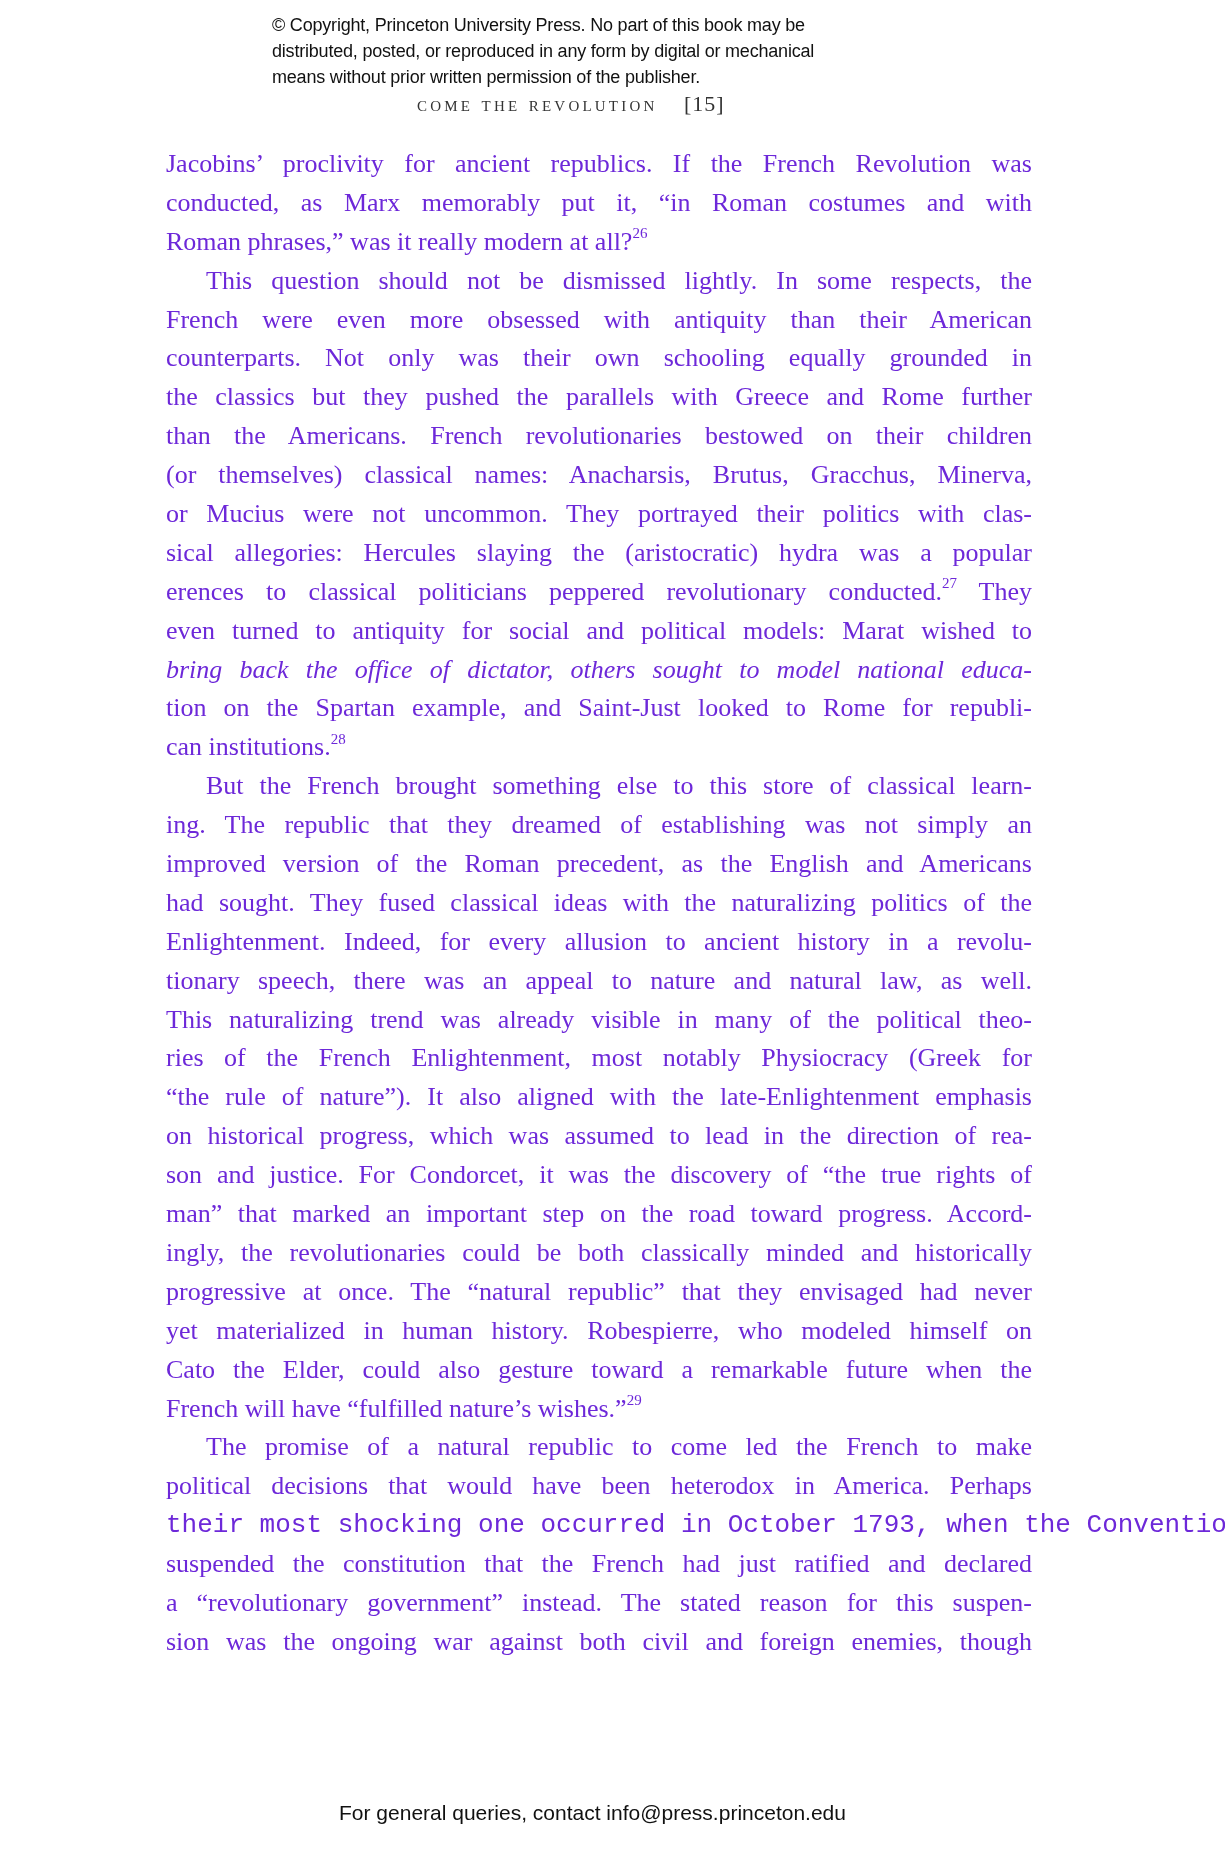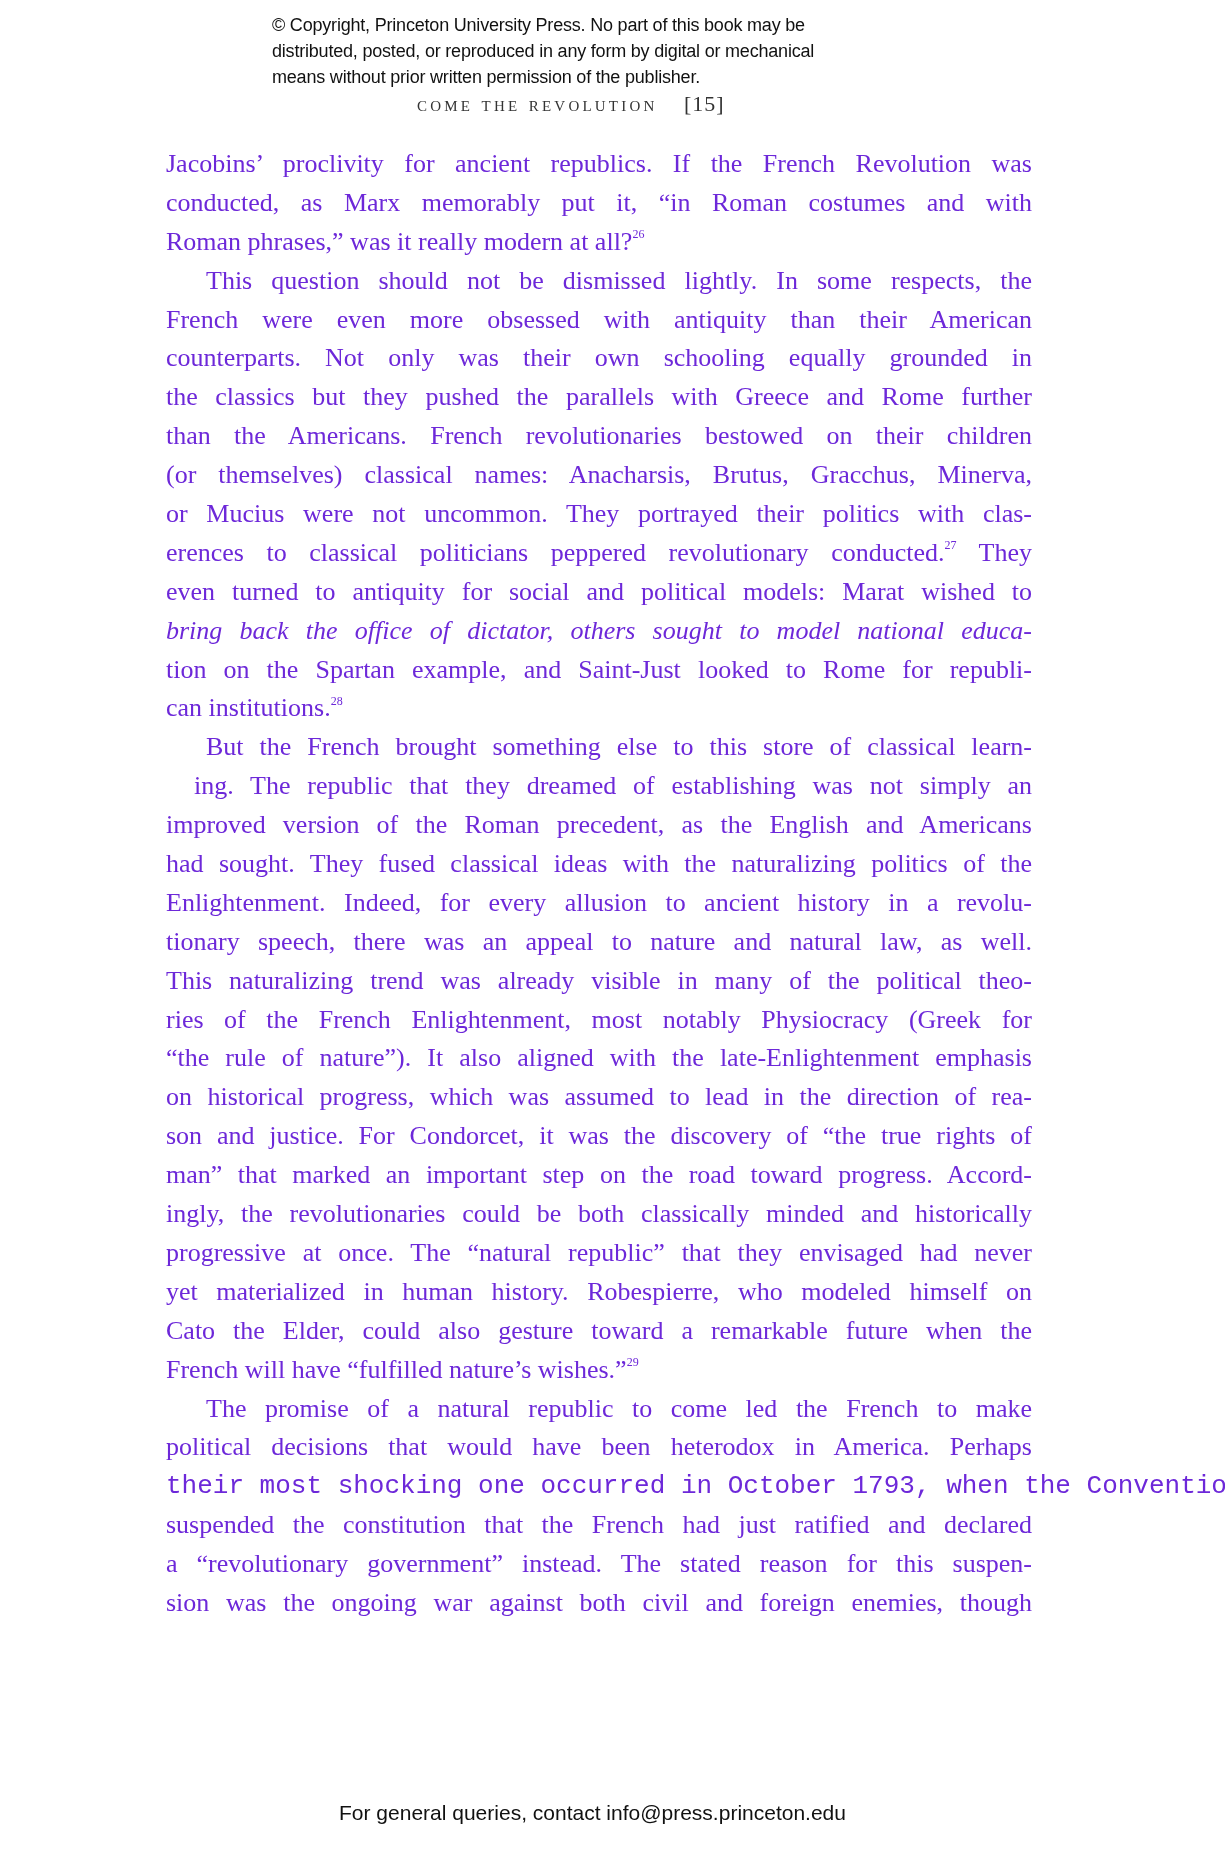--- a/index.html
+++ b/index.html
@@ -24,21 +24,21 @@
     position: absolute; left: 166px; top: 145px; width: 866px;
     font-family: "Liberation Serif", serif; font-size: 26px; line-height: 38.9px;
     color: #6d28d9;
   }
   .line {
     display: block; height: 38.9px; white-space: nowrap;
     text-align: justify; text-align-last: justify; overflow: visible;
   }
   .line.last { text-align-last: left; }
   .line.indent { padding-left: 40px; }
-  sup.fn { font-size: 12px; line-height: 0; position: relative; top: -2px; vertical-align: super; }
+  sup.fn { font-size: 15px; line-height: 0; position: relative; top: -2px; vertical-align: super; }
 
   .footer {
     position: absolute; left: 0; width: 1225px; top: 1800px; text-align: center;
     font-family: "Liberation Sans", sans-serif; font-size: 21px; line-height: 26px;
     color: #111; padding-left: 0;
   }
   .footer span { position: relative; left: -20px; }
 </style>
 </head>
 <body>
@@ -61,29 +61,30 @@
       <span class="line last"><span>Roman phrases,” was it really modern at all?</span><sup class="fn">26</sup></span>
     </div>
     <div>
       <span class="line indent" style="word-spacing: 0px;"><span>This question should not be dismissed lightly. In some respects, the</span></span>
       <span class="line" style="word-spacing: 0px;"><span>French were even more obsessed with antiquity than their American</span></span>
       <span class="line" style="word-spacing: 0px;"><span>counterparts. Not only was their own schooling equally grounded in</span></span>
       <span class="line" style="word-spacing: 0px;"><span>the classics but they pushed the parallels with Greece and Rome further</span></span>
       <span class="line" style="word-spacing: 0px;"><span>than the Americans. French revolutionaries bestowed on their children</span></span>
       <span class="line" style="word-spacing: 0px;"><span>(or themselves) classical names: Anacharsis, Brutus, Gracchus, Minerva,</span></span>
       <span class="line" style="word-spacing: 0px;"><span>or Mucius were not uncommon. They portrayed their politics with clas-</span></span>
+      <span class="line" style="word-spacing: 0px;"><span>sical allegories: Hercules slaying the (aristocratic) hydra was a popular</span></span>
       <span class="line" style="word-spacing: 0px;"><span>erences to classical politicians peppered revolutionary conducted.</span><sup class="fn">27</sup><span> They</span></span>
       <span class="line" style="word-spacing: 0px;"><span>even turned to antiquity for social and political models: Marat wished to</span></span>
       <span class="line" style="word-spacing: 0px; font-style: italic;"><span>bring back the office of dictator, others sought to model national educa-</span></span>
       <span class="line" style="word-spacing: 0px;"><span>tion on the Spartan example, and Saint-Just looked to Rome for republi-</span></span>
       <span class="line last"><span>can institutions.</span><sup class="fn">28</sup></span>
     </div>
     <div>
       <span class="line indent" style="word-spacing: 0px;"><span>But the French brought something else to this store of classical learn-</span></span>
-      <span class="line" style="word-spacing: 0px; margin-left: 28px;"><span>ing. The republic that they dreamed of establishing was not simply an</span></span>
+      <span class="line" style="word-spacing: 0px;"><span>ing. The republic that they dreamed of establishing was not simply an</span></span>
       <span class="line" style="word-spacing: 0px;"><span>improved version of the Roman precedent, as the English and Americans</span></span>
       <span class="line" style="word-spacing: 0px;"><span>had sought. They fused classical ideas with the naturalizing politics of the</span></span>
       <span class="line" style="word-spacing: 0px;"><span>Enlightenment. Indeed, for every allusion to ancient history in a revolu-</span></span>
       <span class="line" style="word-spacing: 0px;"><span>tionary speech, there was an appeal to nature and natural law, as well.</span></span>
       <span class="line" style="word-spacing: 0px;"><span>This naturalizing trend was already visible in many of the political theo-</span></span>
       <span class="line" style="word-spacing: 0px;"><span>ries of the French Enlightenment, most notably Physiocracy (Greek for</span></span>
       <span class="line" style="word-spacing: 0px;"><span>“the rule of nature”). It also aligned with the late-Enlightenment emphasis</span></span>
       <span class="line" style="word-spacing: 0px;"><span>on historical progress, which was assumed to lead in the direction of rea-</span></span>
       <span class="line" style="word-spacing: 0px;"><span>son and justice. For Condorcet, it was the discovery of “the true rights of</span></span>
       <span class="line" style="word-spacing: 0px;"><span>man” that marked an important step on the road toward progress. Accord-</span></span>

